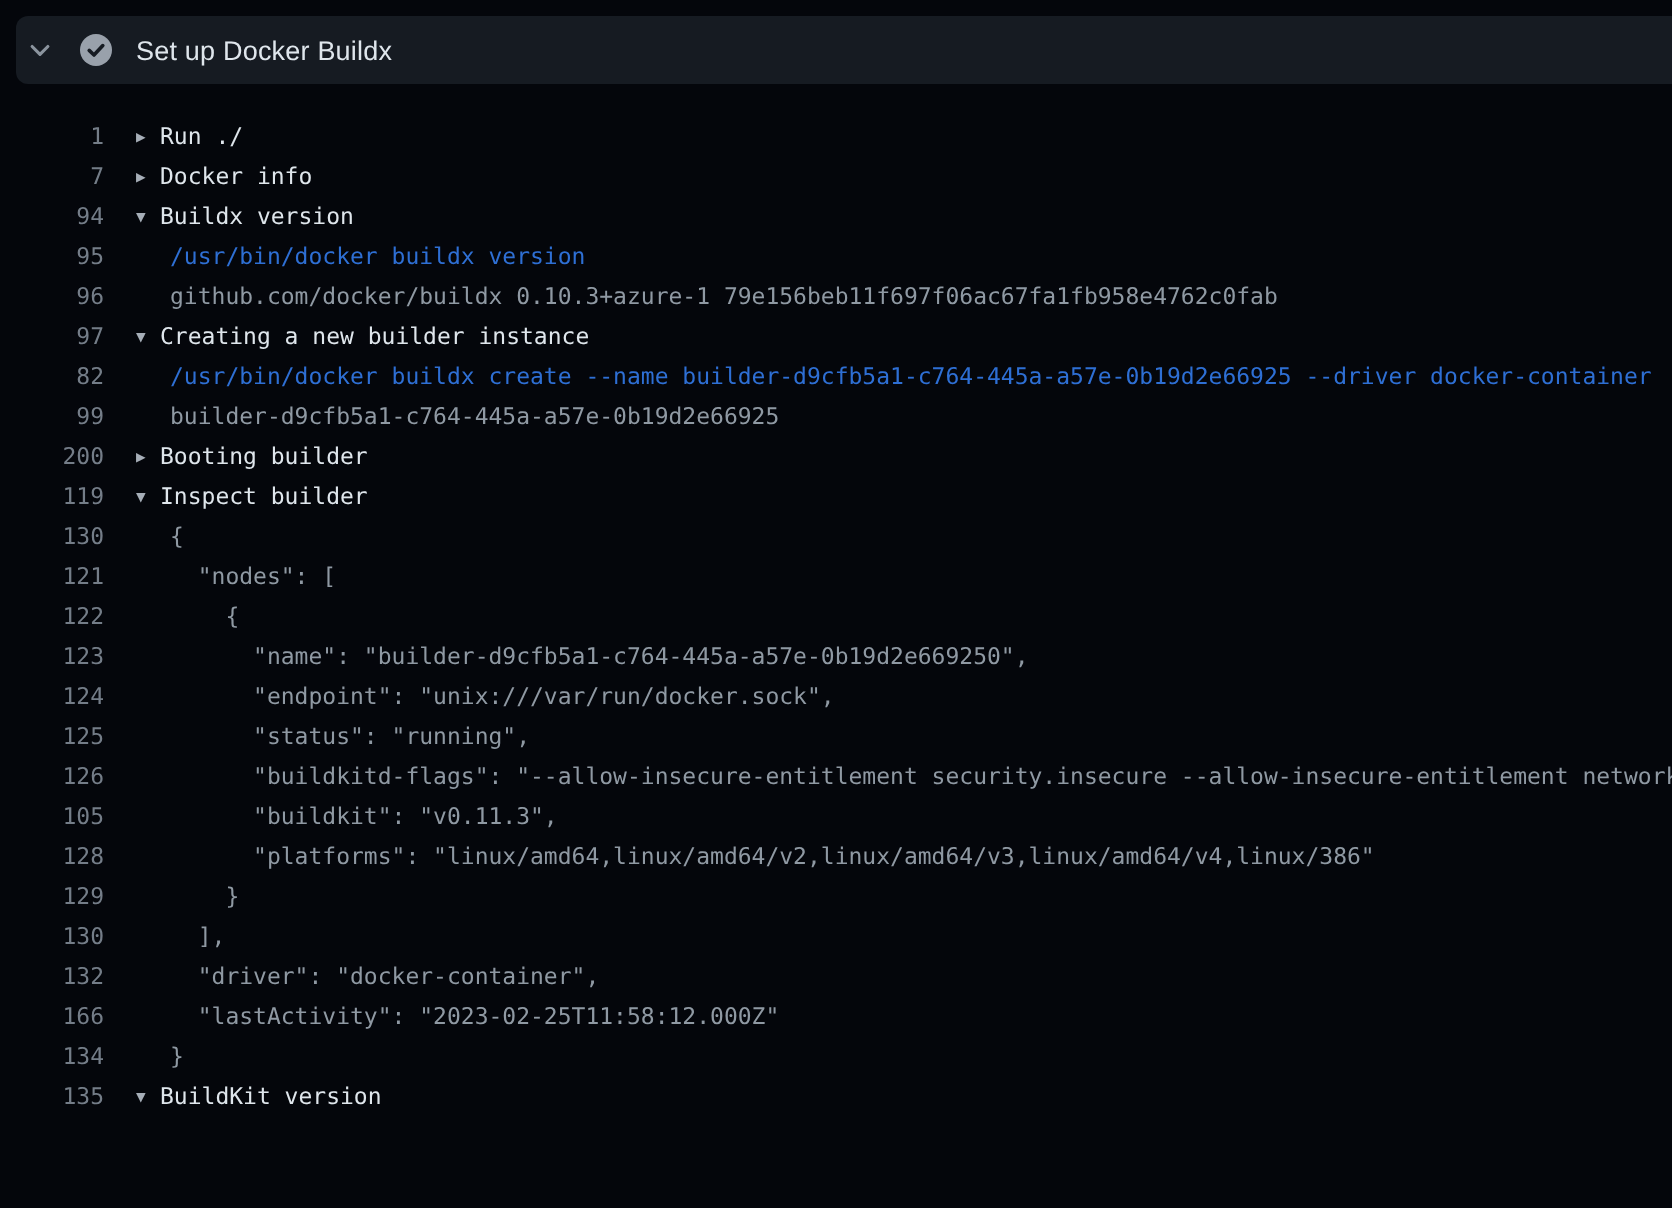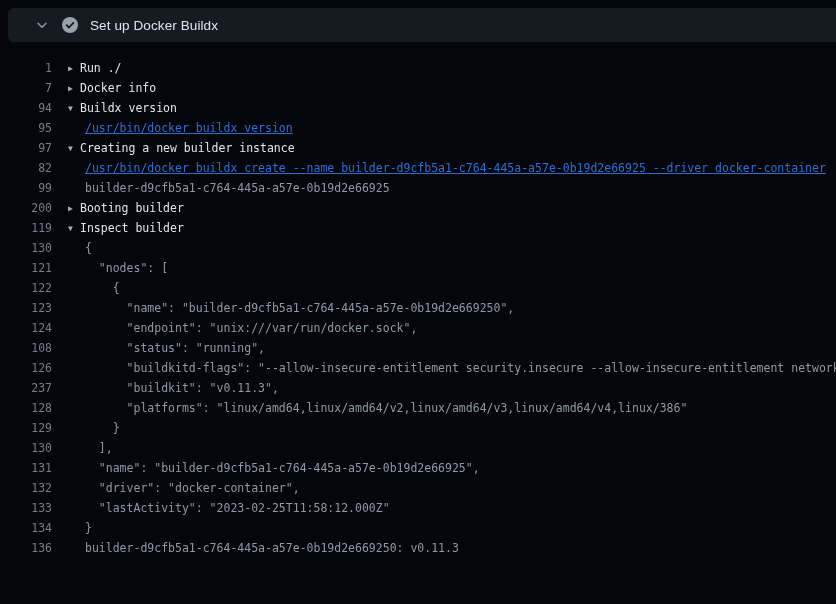--- a/index.html
+++ b/index.html
@@ -7,21 +7,21 @@
     width:836px;height:604px;overflow:hidden;
     background:#04060b;
     font-family:"DejaVu Sans Mono","Liberation Mono",monospace;
     position:relative;
   }
   
   .step-header{
     position:absolute;left:8px;top:8px;right:0;height:34px;
     background:#161b22;border-radius:6px 0 0 6px;
     display:flex;align-items:center;gap:12px;
-    padding-left:26px;box-sizing:border-box;
+    padding-left:4px;box-sizing:border-box;
     cursor:pointer;
   }
   .chevron{width:16px;height:16px;flex:none;display:flex;align-items:center;justify-content:center;}
   .check{width:16px;height:16px;flex:none;display:flex;align-items:center;justify-content:center;}
   .step-title{
     font-family:"Liberation Sans","DejaVu Sans",sans-serif;
     font-size:13.5px;color:#dfe6ec;letter-spacing:.1px;
   }
   
   .log{
@@ -35,21 +35,21 @@
   .num{
     width:52px;flex:none;text-align:right;
     color:#747d88;cursor:pointer;user-select:none;
   }
   .content{margin-left:16px;flex:1;overflow:hidden;white-space:pre;}
   .arrow{
     display:inline-block;width:12px;font-size:8px;
     color:#a6aeb8;vertical-align:1px;
   }
   .group{color:#dfe6ec;cursor:pointer;}
-  .cmd{color:#2e6fd4;padding-left:17px;text-decoration:underline;}
+  .cmd{color:#2e6fd4;padding-left:17px;}
   .out{color:#8f99a3;padding-left:17px;}
 </style>
 </head>
 <body>
 
 <div class="step-header">
   <span class="chevron">
     <svg width="14" height="14" viewBox="0 0 16 16">
       <path d="M3.5 6 L8 10.5 L12.5 6" fill="none" stroke="#8b949e" stroke-width="1.8" stroke-linecap="round" stroke-linejoin="round"></path>
     </svg>
@@ -61,34 +61,34 @@
     </svg>
   </span>
   <span class="step-title">Set up Docker Buildx</span>
 </div>
 
 <div class="log" id="log">
     <div class="row"><span class="num">1</span><span class="content group"><span class="arrow">▶</span><span>Run ./</span></span></div>
     <div class="row"><span class="num">7</span><span class="content group"><span class="arrow">▶</span><span>Docker info</span></span></div>
     <div class="row"><span class="num">94</span><span class="content group"><span class="arrow">▼</span><span>Buildx version</span></span></div>
     <div class="row"><span class="num">95</span><span class="content cmd">/usr/bin/docker buildx version</span></div>
+    <div class="row"><span class="num">96</span><span class="content out">github.com/docker/buildx 0.10.3+azure-1 79e156beb11f697f06ac67fa1fb958e4762c0fab</span></div>
     <div class="row"><span class="num">97</span><span class="content group"><span class="arrow">▼</span><span>Creating a new builder instance</span></span></div>
     <div class="row"><span class="num">82</span><span class="content cmd">/usr/bin/docker buildx create --name builder-d9cfb5a1-c764-445a-a57e-0b19d2e66925 --driver docker-container</span></div>
     <div class="row"><span class="num">99</span><span class="content out">builder-d9cfb5a1-c764-445a-a57e-0b19d2e66925</span></div>
     <div class="row"><span class="num">200</span><span class="content group"><span class="arrow">▶</span><span>Booting builder</span></span></div>
     <div class="row"><span class="num">119</span><span class="content group"><span class="arrow">▼</span><span>Inspect builder</span></span></div>
     <div class="row"><span class="num">130</span><span class="content out">{</span></div>
     <div class="row"><span class="num">121</span><span class="content out">  "nodes": [</span></div>
     <div class="row"><span class="num">122</span><span class="content out">    {</span></div>
     <div class="row"><span class="num">123</span><span class="content out">      "name": "builder-d9cfb5a1-c764-445a-a57e-0b19d2e669250",</span></div>
     <div class="row"><span class="num">124</span><span class="content out">      "endpoint": "unix:///var/run/docker.sock",</span></div>
-    <div class="row"><span class="num">108</span><span class="content out">      "status": "running",</span></div>
+    <div class="row"><span class="num">125</span><span class="content out">      "status": "running",</span></div>
     <div class="row"><span class="num">126</span><span class="content out">      "buildkitd-flags": "--allow-insecure-entitlement security.insecure --allow-insecure-entitlement network.host",</span></div>
-    <div class="row"><span class="num">237</span><span class="content out">      "buildkit": "v0.11.3",</span></div>
+    <div class="row"><span class="num">105</span><span class="content out">      "buildkit": "v0.11.3",</span></div>
     <div class="row"><span class="num">128</span><span class="content out">      "platforms": "linux/amd64,linux/amd64/v2,linux/amd64/v3,linux/amd64/v4,linux/386"</span></div>
     <div class="row"><span class="num">129</span><span class="content out">    }</span></div>
     <div class="row"><span class="num">130</span><span class="content out">  ],</span></div>
-    <div class="row"><span class="num">131</span><span class="content out">  "name": "builder-d9cfb5a1-c764-445a-a57e-0b19d2e66925",</span></div>
     <div class="row"><span class="num">132</span><span class="content out">  "driver": "docker-container",</span></div>
-    <div class="row"><span class="num">133</span><span class="content out">  "lastActivity": "2023-02-25T11:58:12.000Z"</span></div>
+    <div class="row"><span class="num">166</span><span class="content out">  "lastActivity": "2023-02-25T11:58:12.000Z"</span></div>
     <div class="row"><span class="num">134</span><span class="content out">}</span></div>
-    <div class="row"><span class="num">136</span><span class="content out">builder-d9cfb5a1-c764-445a-a57e-0b19d2e669250: v0.11.3</span></div>
+    <div class="row"><span class="num">135</span><span class="content group"><span class="arrow">▼</span><span>BuildKit version</span></span></div>
   </div>
 
 </body></html>

